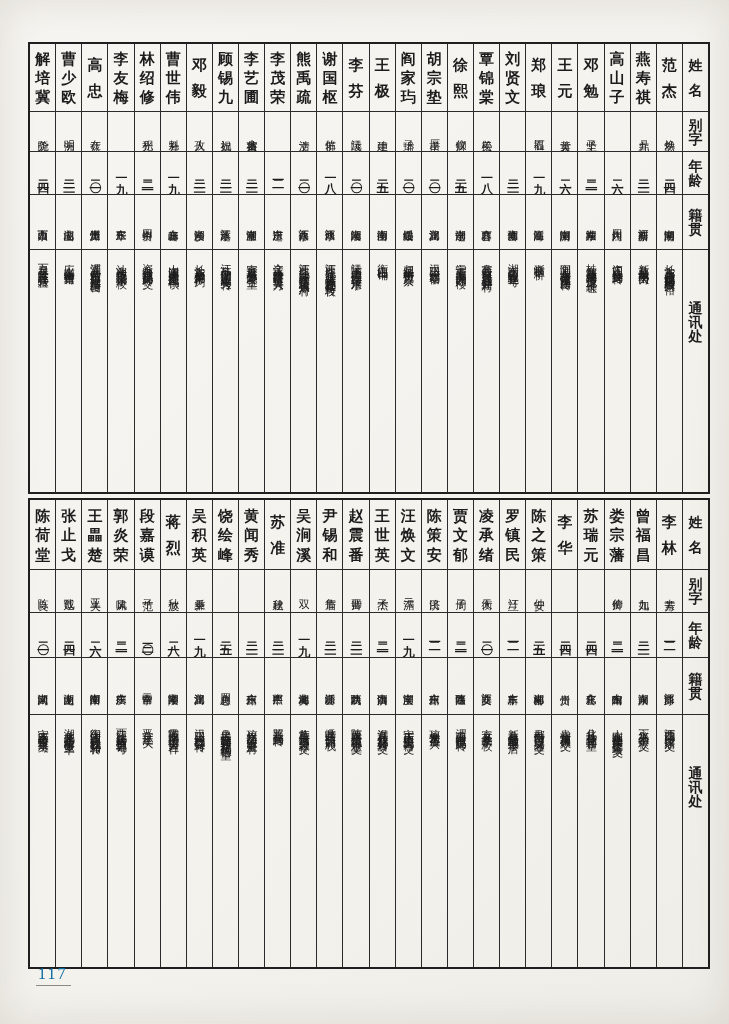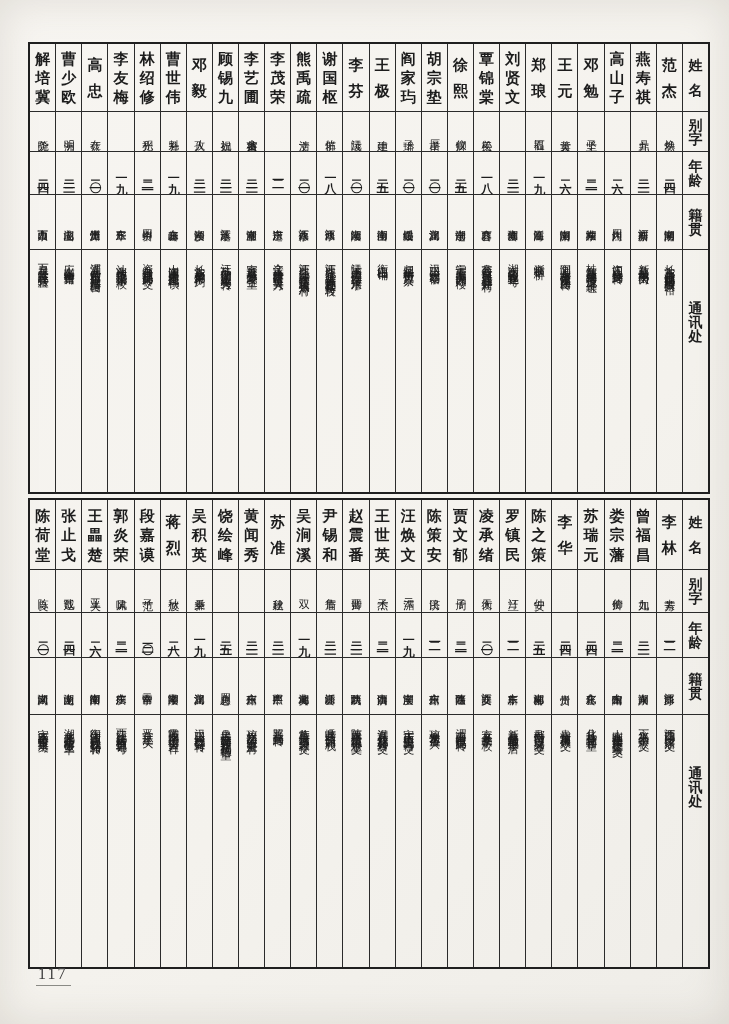--- a/index.html
+++ b/index.html
@@ -28,21 +28,21 @@
   
   .vtext{writing-mode:vertical-rl;text-orientation:upright;line-height:13px;display:block;}
   .r1 .vtext{font-size:11px;letter-spacing:1px;}
   .r2 .vtext{font-size:12px;letter-spacing:2px;font-weight:bold;}
   .r3 .vtext{font-size:10.5px;letter-spacing:.5px;}
   .r4 .vtext{font-size:11px;letter-spacing:1.5px;}
   .cell.r1,.cell.r2,.cell.r3{align-items:center;}
   .cell.r4{align-items:flex-start;padding-top:5px;}
   .page-num{
     position:absolute;left:36px;bottom:38px;
-    font-family:"Liberation Serif",serif;font-size:16px;letter-spacing:2px;color:#404040;
+    font-family:"Liberation Serif",serif;font-size:16px;letter-spacing:2px;color:#0369a1;
     padding:0 4px 2px 2px;border-bottom:1px solid #8a8a85;
   }
 </style>
 </head>
 <body>
 
 <div class="sheet"></div>
 
 <div class="tables">
     <div class="dir-table t0">

